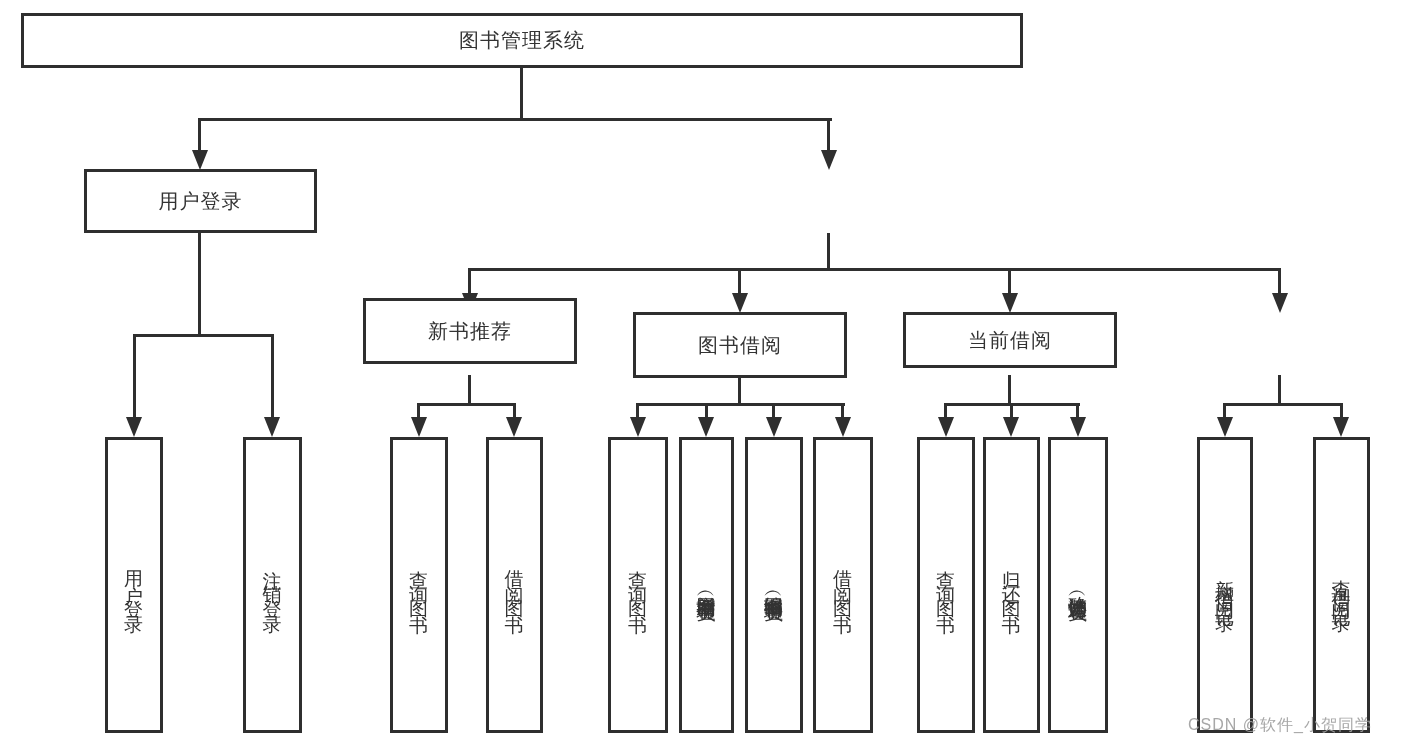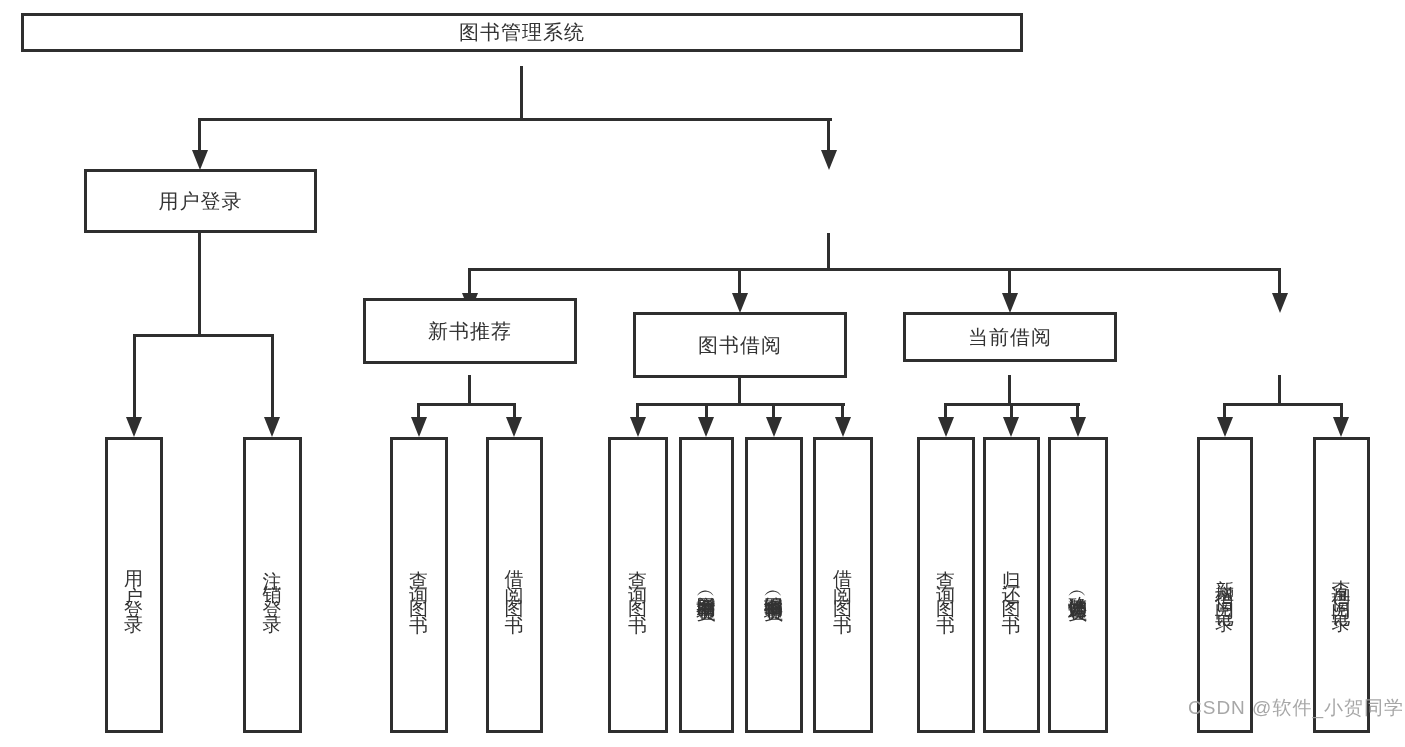--- a/index.html
+++ b/index.html
@@ -37,43 +37,43 @@
   .arrow{
     position:absolute;
     width:0;height:0;
     border-left:8px solid transparent;
     border-right:8px solid transparent;
     border-top:20px solid #2f2f2f;
     z-index:1;
   }
   .watermark{
     position:absolute;
-    left:1188px;top:695px;
-    font-size:19px;
+    left:1188px;top:715px;
+    font-size:16px;
     color:rgba(160,160,160,0.92);
     letter-spacing:1px;
     white-space:nowrap;
     z-index:5;
   }
 </style>
 </head>
 <body>
 
 <div id="canvas">
 
-  <div class="box" style="left:21px;top:13px;width:1002px;height:39px;">图书管理系统</div>
+  <div class="box" style="left:21px;top:13px;width:1002px;height:55px;">图书管理系统</div>
 
   <div class="box" style="left:84px;top:169px;width:233px;height:64px;">用户登录</div>
 
 
   <div class="box" style="left:363px;top:298px;width:214px;height:66px;">新书推荐</div>
 
   <div class="box" style="left:633px;top:312px;width:214px;height:66px;text-align:right;">图书借阅</div>
 
-  <div class="box" style="left:903px;top:312px;width:214px;height:50px;">当前借阅</div>
+  <div class="box" style="left:903px;top:312px;width:214px;height:56px;">当前借阅</div>
 
 
   <div class="box vbox sp-wide" style="left:105px;top:437px;width:58px;height:296px;">用户登录</div>
   <div class="box vbox sp-wide" style="left:243px;top:437px;width:59px;height:296px;">注销登录</div>
 
   <div class="box vbox sp-wide" style="left:390px;top:437px;width:58px;height:296px;">查询图书</div>
   <div class="box vbox sp-wide" style="left:486px;top:437px;width:57px;height:296px;">借阅图书</div>
 
   <div class="box vbox sp-wide" style="left:608px;top:437px;width:60px;height:296px;">查询图书</div>
   <div class="box vbox sp-tight" style="left:679px;top:437px;width:55px;height:296px;">新增图书（管理员）</div>

